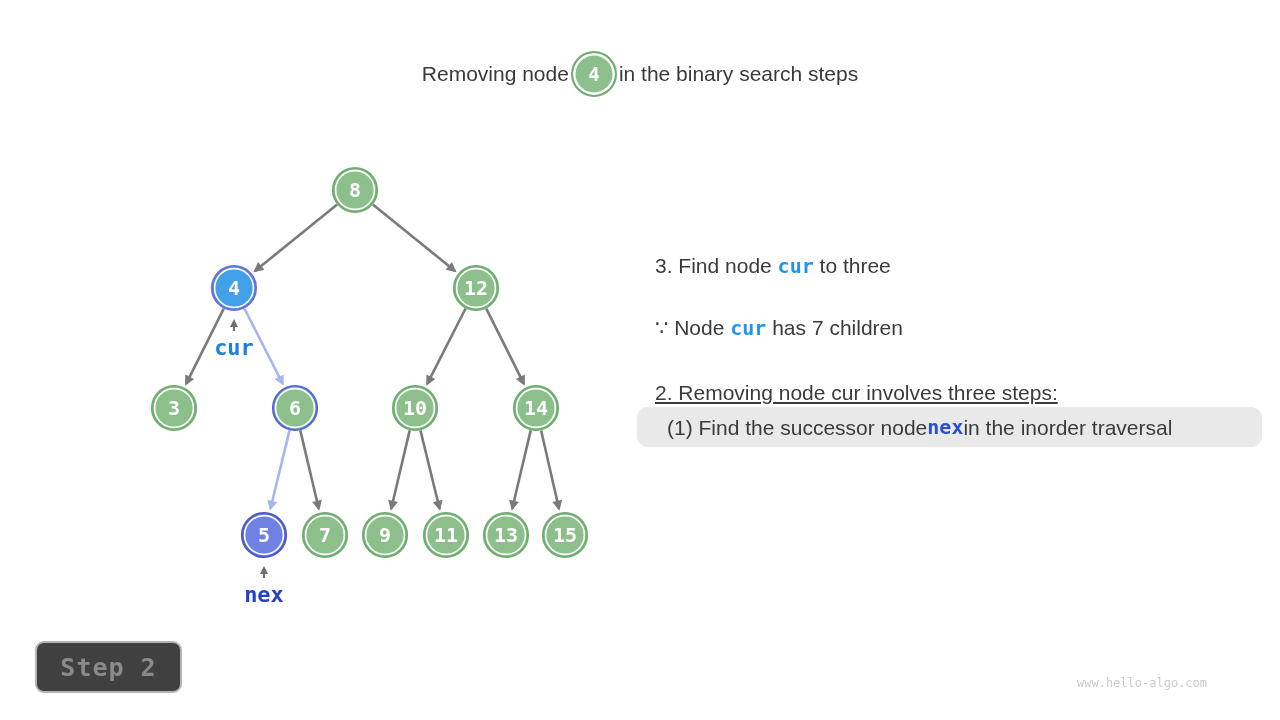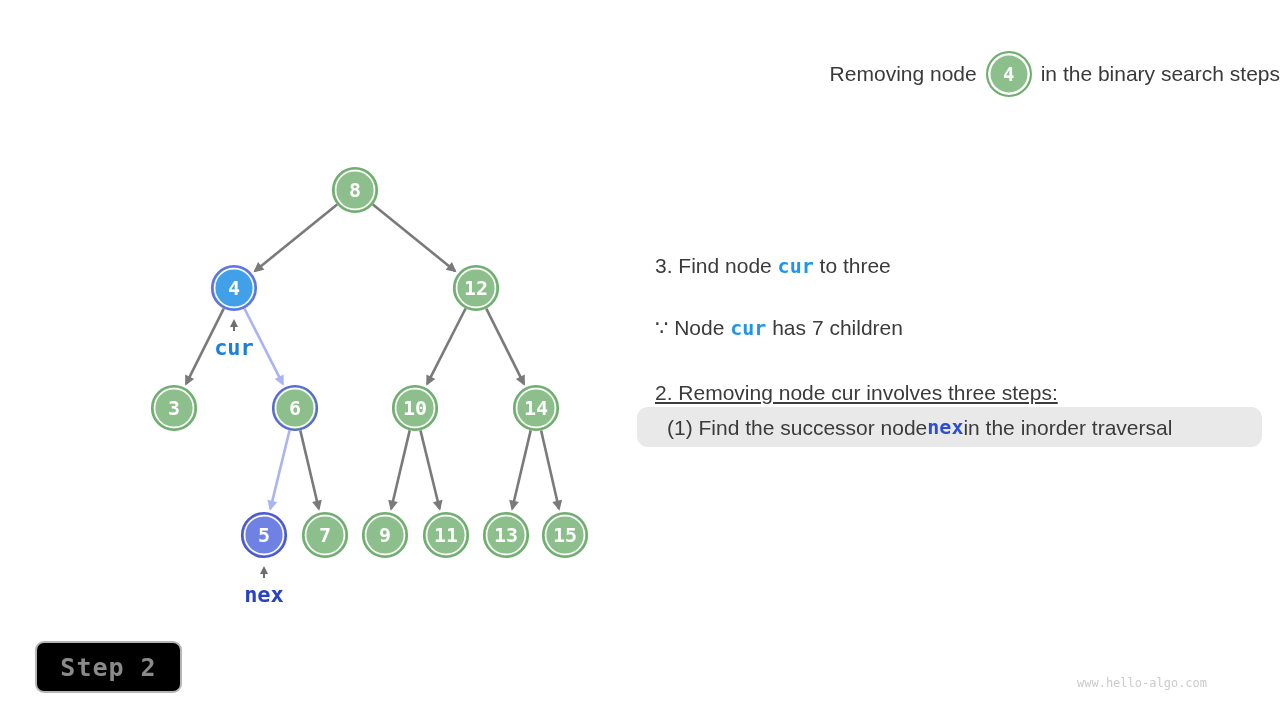--- a/index.html
+++ b/index.html
@@ -2,21 +2,21 @@
 <html><head>
 <meta charset="utf-8">
 <style>
   * { margin: 0; padding: 0; box-sizing: border-box; }
   html, body { width: 1280px; height: 720px; background: #ffffff; overflow: hidden; }
   body { position: relative; font-family: "Liberation Sans", sans-serif; }
 
   
   .title-row {
     position: absolute; top: 50px; left: 0; width: 1280px; height: 48px;
-    display: flex; justify-content: flex-end; align-items: center; gap: 9px;
+    display: flex; justify-content: center; align-items: center; gap: 2px;
     font-size: 21px; color: #3a3a3a;
   }
   .title-node {
     width: 46px; height: 46px; border-radius: 50%;
     background: #8cbf8c; border: 2px solid #6fae6f;
     box-shadow: inset 0 0 0 2.5px #ffffff;
     display: flex; align-items: center; justify-content: center;
     color: #ffffff; font-family: "DejaVu Sans Mono", monospace;
     font-weight: bold; font-size: 19px;
   }
@@ -47,21 +47,21 @@
     display: flex; align-items: center; padding-left: 30px;
   }
   .note .code {
     font-family: "DejaVu Sans Mono", monospace;
     font-weight: bold; font-size: 20px;
   }
 
   
   .step-badge {
     position: absolute; left: 35px; top: 641px; width: 147px; height: 52px;
-    background: #000000; border: 2px solid #b5b5b5; border-radius: 9px;
+    background: #404040; border: 2px solid #b5b5b5; border-radius: 9px;
     display: flex; align-items: center; justify-content: center;
     font-family: "DejaVu Sans Mono", monospace; font-weight: bold;
     font-size: 25px; color: #8a8a8a; letter-spacing: 1px;
   }
 
   
   .watermark {
     position: absolute; left: 1077px; top: 676px;
     font-family: "DejaVu Sans Mono", monospace;
     font-size: 12px; color: #cbcbcb;

